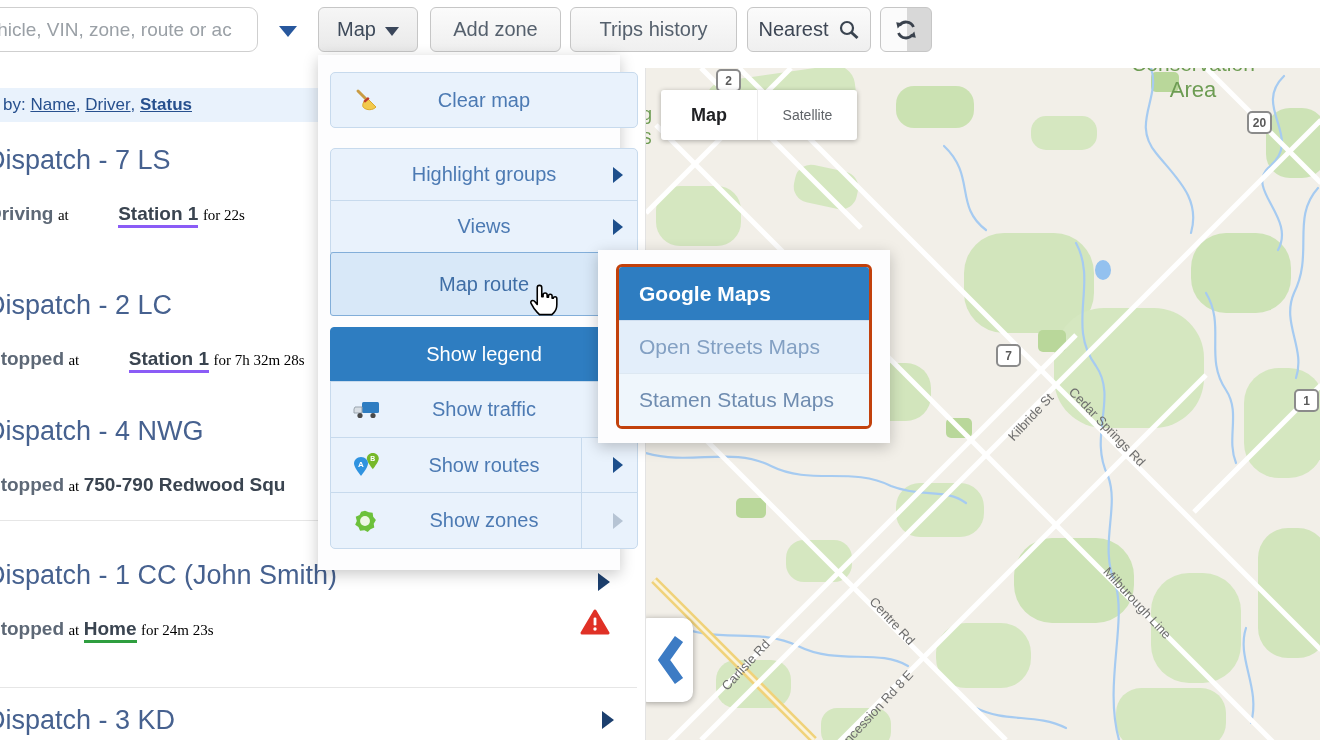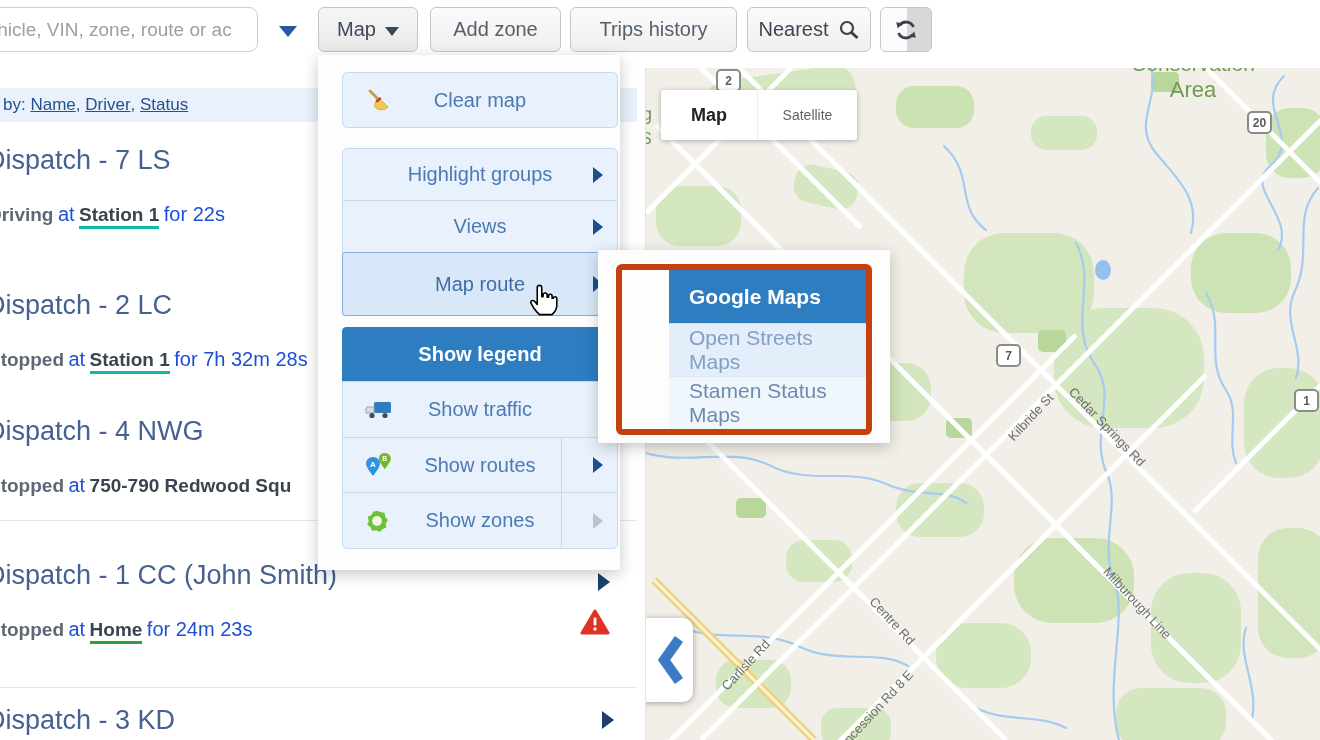--- a/index.html
+++ b/index.html
@@ -25,29 +25,29 @@
   .btn-nearest  { left:747px; width:124px; color:#3d4654; }
   .btn-refresh  { left:880px; width:52px; background:linear-gradient(90deg,#fbfbfb 0 52%,#d8d8d8 52% 100%); }
   .btn-caret { width:0; height:0; border-left:7px solid transparent; border-right:7px solid transparent;
     border-top:9px solid #3a465a; margin-top:3px; }
 
   
   .left-panel { position:absolute; top:55px; left:0; width:645px; bottom:0; background:#fff; overflow:hidden; }
   .sort-bar { position:absolute; top:33px; left:0; width:637px; height:34px; background:#e9f2fc;
     display:flex; align-items:center; padding-left:3px; font-size:17px; color:#27508e; white-space:pre; }
   .sort-link { text-decoration:underline; color:#27508e; }
-  .sort-link.active { font-weight:normal; }
+  .sort-link.active { font-weight:bold; }
   .v-item { position:absolute; left:0; width:637px; }
   .v-title { position:absolute; left:-14px; top:0; font-size:27px; color:#46618f; white-space:nowrap; font-weight:500; }
   .v-status { position:absolute; left:-12px; top:58px; white-space:nowrap; }
   .v-status > span { vertical-align:baseline; }
   .st-state { font-size:19px; font-weight:bold; color:#5d6876; }
-  .st-mut { font-size:20px; color:#1d4ed8; }
+  .st-mut { font-size:15px; color:#000000;font-family:Liberation Serif, serif; }
   .st-place { font-size:19px; font-weight:bold; color:#3a4450; padding-bottom:1px; }
-  .u-orange { border-bottom:3px solid #14b8a6; }
+  .u-orange { border-bottom:3px solid #8b5cf6;margin-left:45px; }
   .u-green  { border-bottom:3px solid #2f9e3f; }
   .list-arrow { position:absolute; width:0; height:0; border-top:9px solid transparent;
     border-bottom:9px solid transparent; border-left:12px solid #1c3f6e; }
   .divider { position:absolute; left:0; width:637px; height:0; border-top:1px solid #e6e6e6; }
   .warn-ico { position:absolute; left:580px; top:48px; }
 
   
   .map { position:absolute; left:645px; top:68px; width:675px; height:672px;
     background:#f2efe8; overflow:hidden; border-left:1px solid #e3e3e3; }
   .map-svg { position:absolute; left:0; top:0; }
@@ -57,42 +57,42 @@
     font-size:18px; font-weight:bold; color:#202124; }
   .mc-sat { flex:1; display:flex; align-items:center; justify-content:center;
     font-size:14px; color:#5f6368; border-left:1px solid #ececec; }
   .chevron-btn { position:absolute; left:-8px; top:550px; width:55px; height:84px; background:#fff;
     border-radius:10px; box-shadow:0 1px 6px rgba(0,0,0,.35); z-index:5;
     display:flex; align-items:center; justify-content:flex-end; padding-right:9px; }
 
   
   .menu { position:absolute; left:318px; top:55px; width:302px; height:515px; background:#fdfdfe;
     box-shadow:0 4px 14px rgba(0,0,0,.22); z-index:50; }
-  .mi { position:absolute; left:24px; width:276px; background:#e9f2fc; border:1px solid #c7daed;
+  .mi { position:absolute; left:12px; width:308px; background:#e9f2fc; border:1px solid #c7daed;
     color:#4c7ab3; font-size:20px; display:flex; align-items:center; justify-content:center; }
   .mi-clear   { top:17px;  height:56px; border-radius:5px; }
   .mi-hg      { top:93px;  height:53px; border-radius:5px 5px 0 0;text-align:center; }
   .mi-views   { top:145px; height:53px; }
   .mi-maptype { top:197px; height:64px; background:#d8e8f8; border:1px solid #82aed9; border-radius:3px; color:#3f6ea6; }
   .mi-legend  { top:272px; height:55px; background:#2e7dc1; border-color:#2e7dc1; color:#fff;
-                font-weight:bold; border-radius:4px 4px 0 0; }
+                font-weight:normal; border-radius:4px 4px 0 0; }
   .mi-traffic { top:326px; height:57px; }
   .mi-routes  { top:382px; height:56px; }
   .mi-zones   { top:437px; height:57px; border-radius:0 0 5px 5px; }
   .mi .left-ico { position:absolute; left:22px; top:50%; transform:translateY(-50%); display:flex; }
   .menu-arrow { position:absolute; right:14px; top:50%; transform:translateY(-50%); width:0; height:0;
     border-top:8px solid transparent; border-bottom:8px solid transparent; border-left:10px solid #1d4f8c; }
   .menu-arrow.gray { border-left-color:#b6c4d4; }
   .v-sep { position:absolute; right:55px; top:0; bottom:0; border-left:1px solid #c7daed; }
 
   
   .submenu { position:absolute; left:598px; top:250px; width:292px; height:193px; background:#fdfdfe;
     box-shadow:0 4px 14px rgba(0,0,0,.22); z-index:60; }
-  .sm-list { position:absolute; left:18px; top:14px; width:256px; border:6px solid #c2410c;
-    border-radius:6px; overflow:hidden;padding-left:47px; }
+  .sm-list { position:absolute; left:18px; top:14px; width:256px; border:3px solid #c2410c;
+    border-radius:6px; overflow:hidden; }
   .sm-item { height:53px; display:flex; align-items:center; padding-left:20px; font-size:21px; }
   .sm-google { background:#2e7dc1; color:#fff; font-weight:600; }
   .sm-osm    { background:#e3eefa; color:#83a0c3; border-top:1px solid #cfdef0; }
   .sm-stamen { background:#eff6fc; color:#6f8cb0; border-top:1px solid #dde8f2; }
 
   .cursor { position:absolute; left:526px; top:282px; z-index:100; }
 </style>
 </head>
 <body>
 

